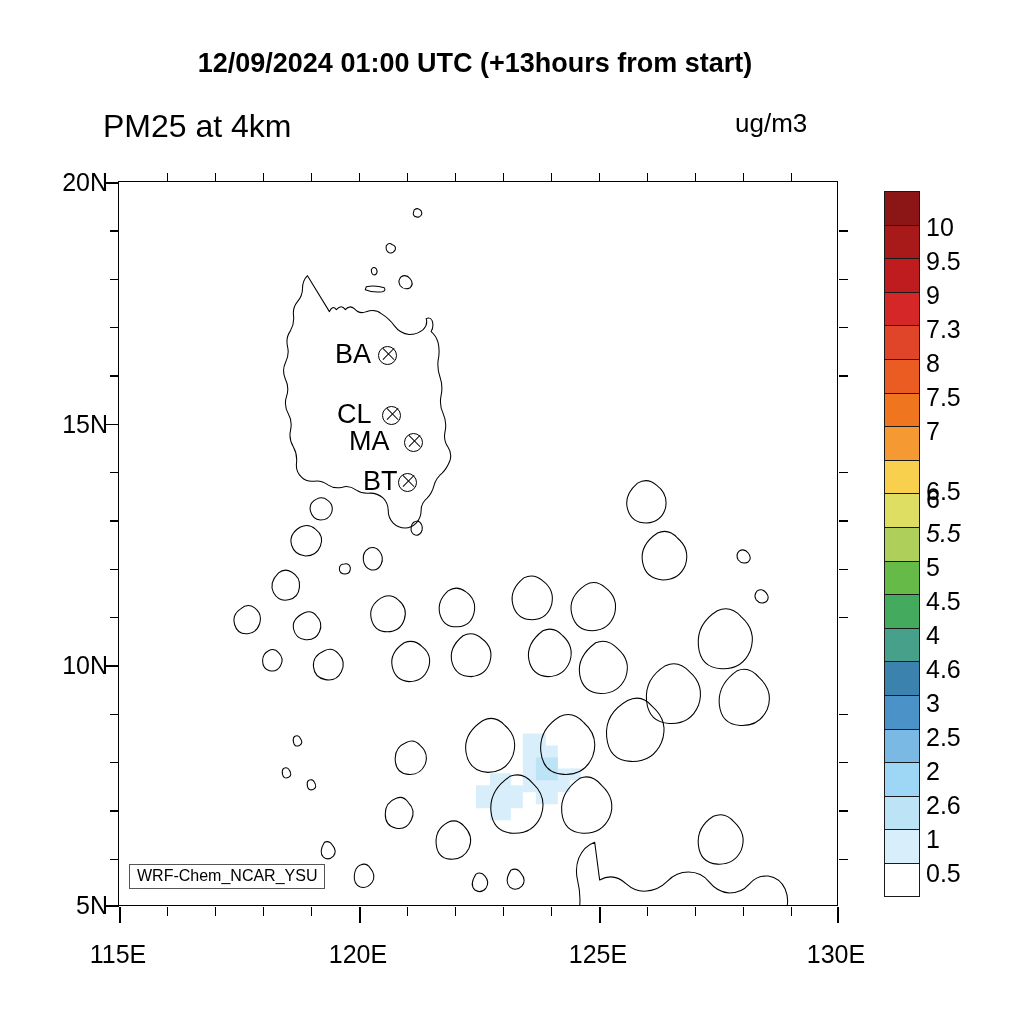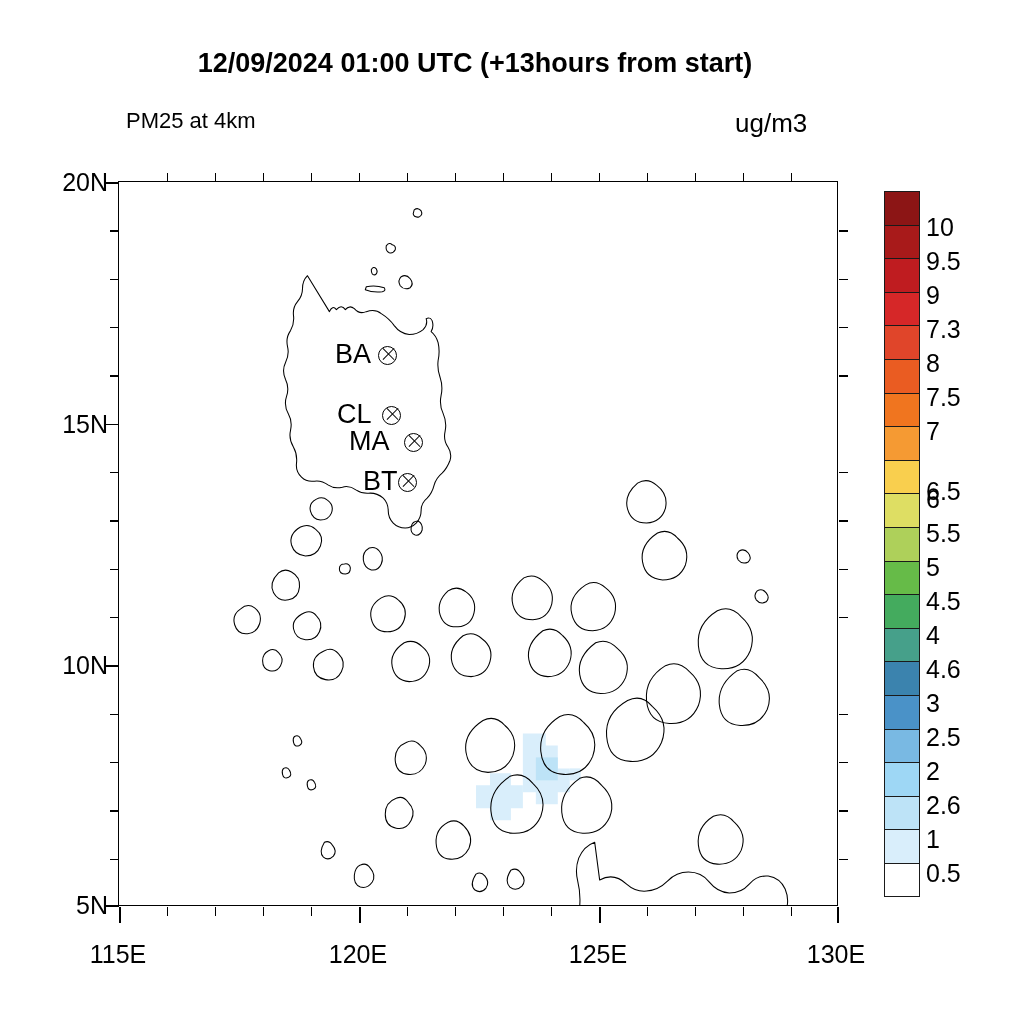--- a/index.html
+++ b/index.html
@@ -3,21 +3,21 @@
 <meta charset="utf-8">
 <style>
   html,body{margin:0;padding:0;}
   body{width:1024px;height:1024px;background:#ffffff;
        font-family:"Liberation Sans",sans-serif;overflow:hidden;}
   #root{position:relative;width:1024px;height:1024px;}
 
   .title{position:absolute;left:0;top:48px;width:950px;text-align:center;
          font-size:27px;font-weight:bold;color:#000;letter-spacing:0px;}
 
-  .sublabel-left{position:absolute;left:126px;top:108px;font-size:22px;color:#000;}
+  .sublabel-left{position:absolute;left:103px;top:108px;font-size:32px;color:#000;}
   .sublabel-right{position:absolute;left:735px;top:108px;font-size:26px;color:#000;}
 
   
   .plot{position:absolute;left:118px;top:181px;width:720px;height:725px;
         border:1.6px solid #000;box-sizing:border-box;background:#fff;}
   .plot svg{position:absolute;left:0;top:0;width:100%;height:100%;display:block;}
 
   .tick{position:absolute;background:#000;}
   .tk-l-maj{width:14px;height:1.6px;left:-14px;}
   .tk-l-min{width:9px;height:1.4px;left:-9px;}
@@ -149,20 +149,21 @@
         <path d="M358,694 q5,-3 9,2 q5,6 1,12 q-5,6 -11,2 q-6,-5 1,-16 Z"></path>
         <path d="M393,690 q6,-3 10,3 q6,7 1,13 q-6,6 -12,1 q-6,-6 1,-17 Z"></path>
 
         <path d="M622,370 q5,-3 9,2 q4,5 0,9 q-6,3 -10,-2 q-3,-5 1,-9 Z"></path>
         <path d="M640,410 q5,-3 9,2 q4,5 0,9 q-6,3 -10,-2 q-3,-5 1,-9 Z"></path>
       </g>
 
       <g></g>
     </svg>
 
+    <div class="watermark">WRF-Chem_NCAR_YSU</div>
 
     <div class="station" style="left:216px;top:157px;">BA</div>
     <div class="stamark" style="left:259px;top:164px;"></div>
 
     <div class="station" style="left:218px;top:217px;">CL</div>
     <div class="stamark" style="left:263px;top:224px;"></div>
 
     <div class="station" style="left:230px;top:244px;">MA</div>
     <div class="stamark" style="left:285px;top:251px;"></div>
 
@@ -268,21 +269,21 @@
 
   <div class="cbl" style="top:213px;">10</div>
   <div class="cbl" style="top:247px;">9.5</div>
   <div class="cbl" style="top:281px;">9</div>
   <div class="cbl" style="top:315px;">7.3</div>
   <div class="cbl" style="top:349px;">8</div>
   <div class="cbl" style="top:383px;">7.5</div>
   <div class="cbl" style="top:417px;">7</div>
   <div class="cbl" style="top:477px;">6.5</div>
   <div class="cbl" style="top:485px;">6</div>
-  <div class="cbl" style="top:519px;">5.5</div>
+  <div class="cbl" style="top:519px;font-style:italic;">5.5</div>
   <div class="cbl" style="top:553px;">5</div>
   <div class="cbl" style="top:587px;">4.5</div>
   <div class="cbl" style="top:621px;">4</div>
   <div class="cbl" style="top:655px;">4.6</div>
   <div class="cbl" style="top:689px;">3</div>
   <div class="cbl" style="top:723px;">2.5</div>
   <div class="cbl" style="top:757px;">2</div>
   <div class="cbl" style="top:791px;">2.6</div>
   <div class="cbl" style="top:825px;">1</div>
   <div class="cbl" style="top:859px;">0.5</div>

